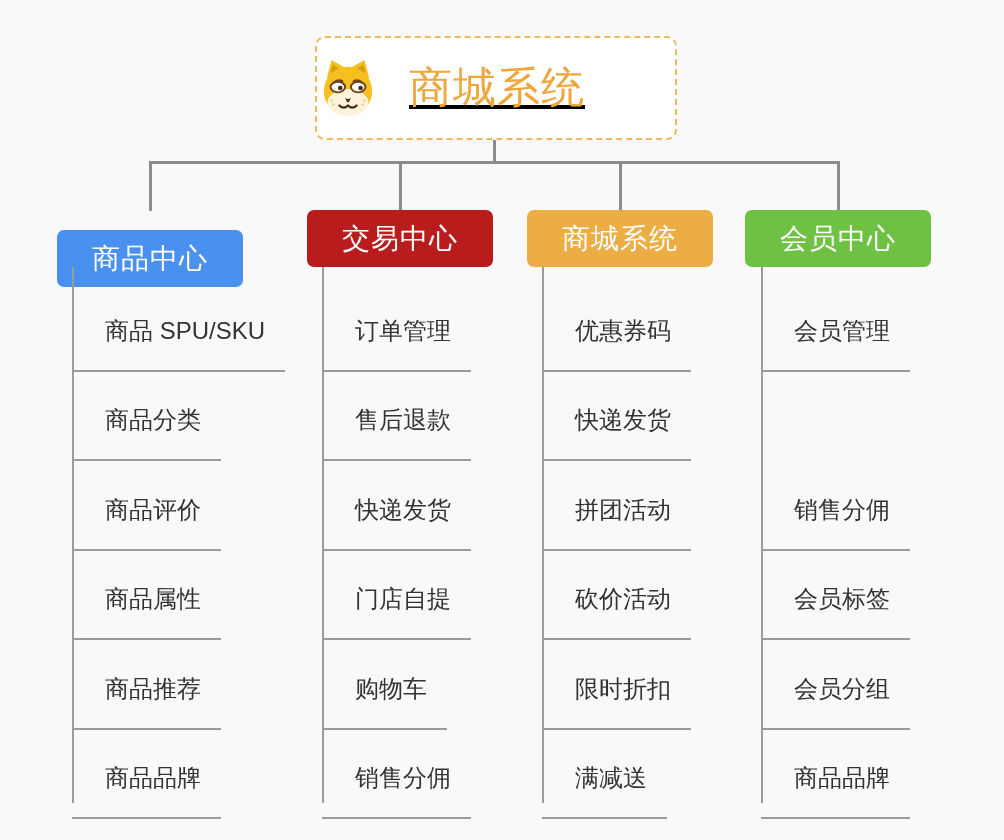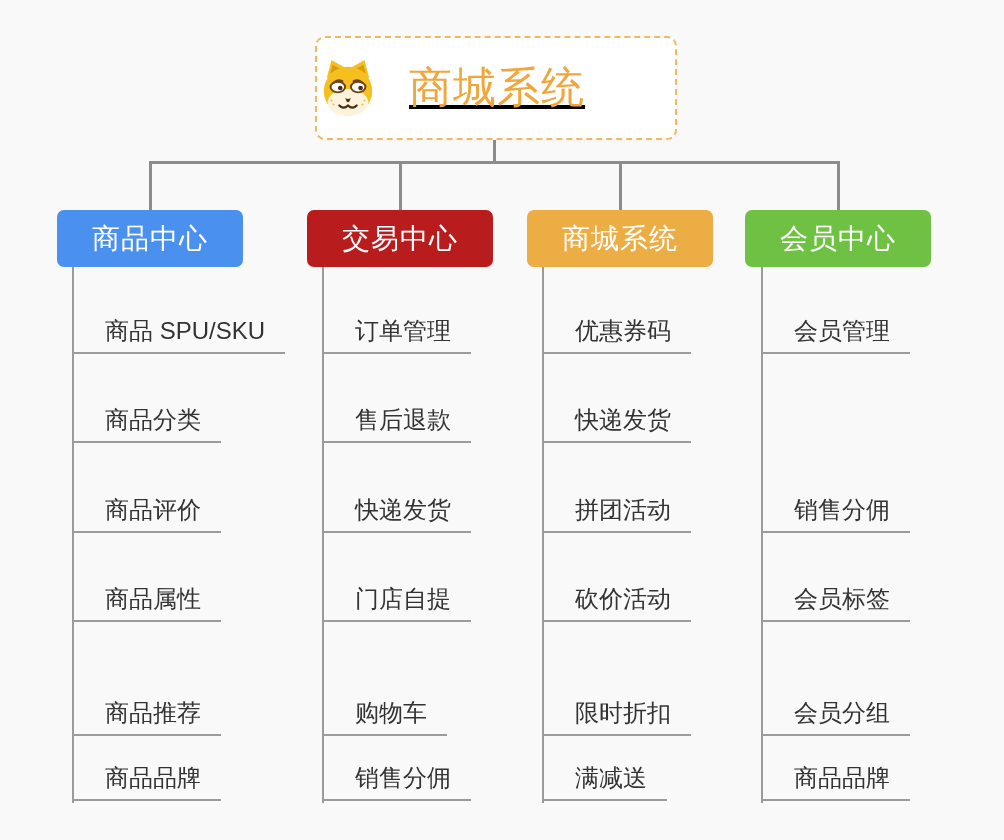--- a/index.html
+++ b/index.html
@@ -60,21 +60,21 @@
     height: 57px;
     border-radius: 7px;
     display: flex;
     align-items: center;
     justify-content: center;
     color: #ffffff;
     font-size: 28px;
     letter-spacing: 1px;
     white-space: nowrap;
   }
-  .branch-0 { left: 57px; }
+  .branch-0 { left: 57px; margin-top: 20px; }
   .branch-1 { left: 307px; }
   .branch-2 { left: 527px; }
   .branch-3 { left: 745px; }
 
   
   .trunk {
     position: absolute;
     top: 267px;
     width: 2px;
     height: 536px;
@@ -96,29 +96,29 @@
   .leaves-1 { left: 322px; }
   .leaves-2 { left: 542px; }
   .leaves-3 { left: 761px; }
   .leaf {
     position: absolute;
     left: 0;
     width: max-content;
     font-size: 24px;
     line-height: 30px;
     color: #333333;
-    padding: 0 20px 6px 33px;
+    padding: 0 20px 24px 33px;
     border-bottom: 2px solid #9b9b9b;
     white-space: nowrap;
   }
   .leaf-r0 { top: 49px;  }
   .leaf-r1 { top: 138px; }
   .leaf-r2 { top: 228px; }
   .leaf-r3 { top: 317px; }
-  .leaf-r4 { top: 431px; }
+  .leaf-r4 { top: 407px; }
   .leaf-r5 { top: 496px; }
 </style>
 </head>
 <body>
 
 <div class="canvas">
 
   <div class="connector root-vline"></div>
   <div class="connector root-hbus"></div>
   <div class="connector drop drop-0"></div>

